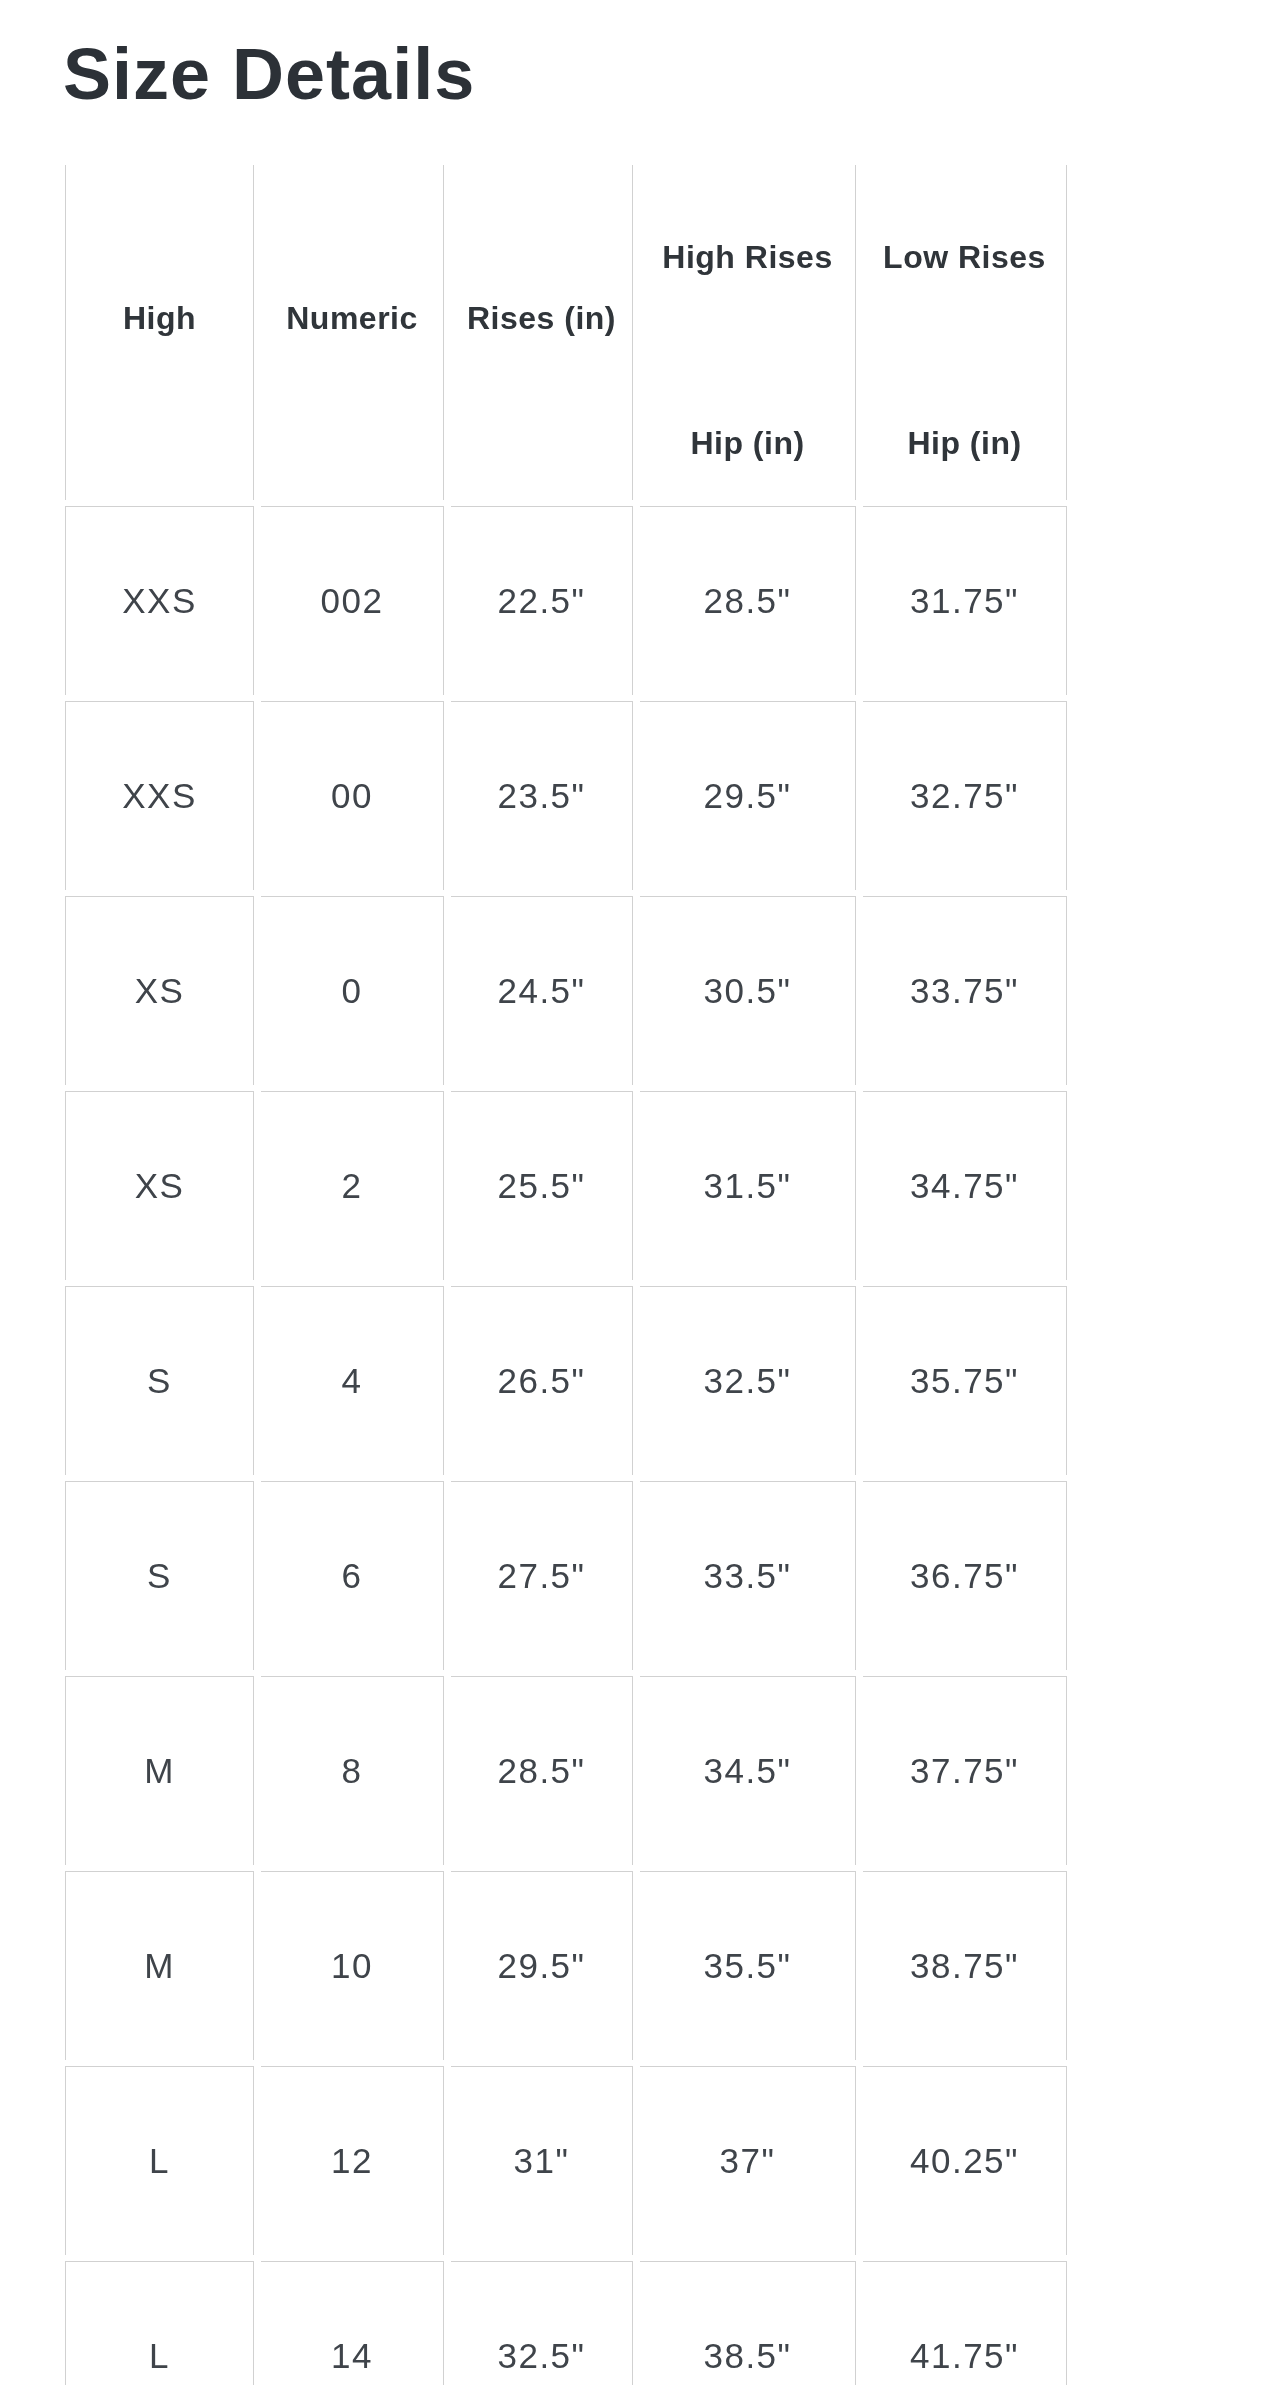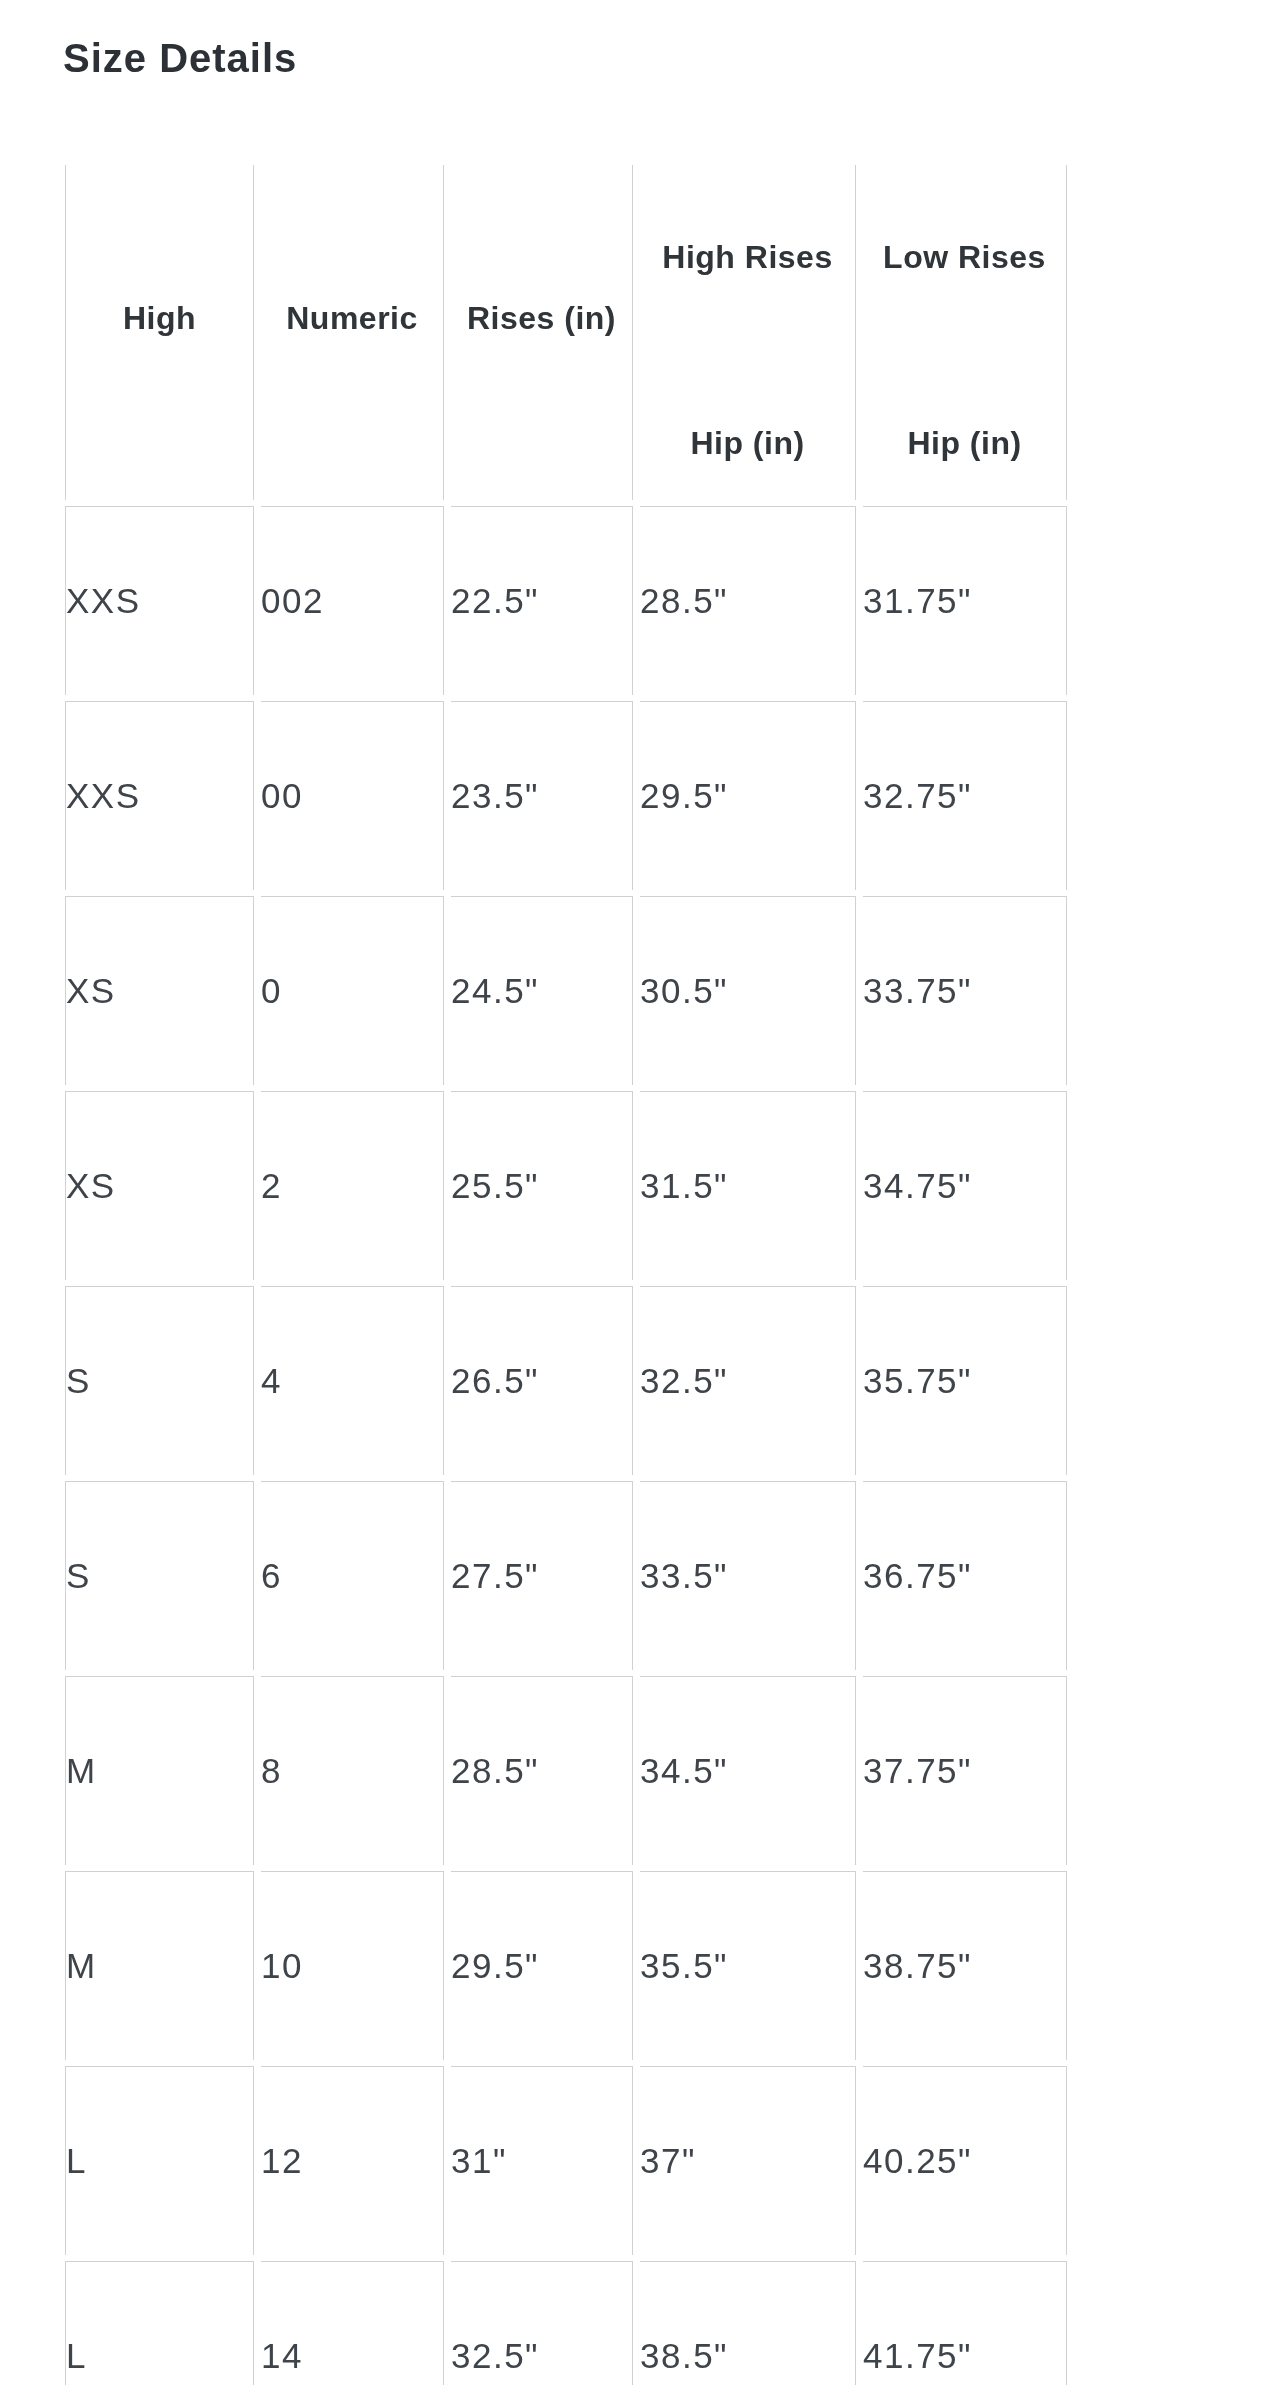--- a/index.html
+++ b/index.html
@@ -10,21 +10,21 @@
     --background:#ffffff;
   }
   *{margin:0;padding:0;box-sizing:border-box;}
   html,body{background:var(--background);}
   body{
     width:1269px;height:2385px;overflow:hidden;position:relative;
     font-family:"Liberation Sans","DejaVu Sans",sans-serif;
   }
   .page-title{
     position:absolute;left:63px;top:38px;
-    font-size:40px;font-weight:700;line-height:1;
+    font-size:72px;font-weight:700;line-height:1;
     letter-spacing:1px;color:var(--title-text);
     white-space:nowrap;
   }
   .table-wrap{position:absolute;left:58px;top:159px;}
   table.size-table{
     table-layout:fixed;
     border-collapse:separate;
     border-spacing:7px 6px;
   }
   table.size-table th,
@@ -48,21 +48,21 @@
     position:absolute;left:0;width:100%;
     text-align:center;transform:translateY(-50%);
     white-space:nowrap;line-height:1;
   }
   table.size-table th span.l0{top:153px;}
   table.size-table th span.l1{top:92px;}
   table.size-table th span.l2{top:278px;}
   table.size-table td{
     height:189px;
     border-top:1px solid var(--border);
-    vertical-align:middle;
+    text-align:center;vertical-align:middle;
     font-size:35px;font-weight:400;
     letter-spacing:1.5px;
     color:var(--cell-text);
     white-space:nowrap;
   }
 </style>
 </head>
 <body>
 
 <h1 class="page-title">Size Details</h1>

